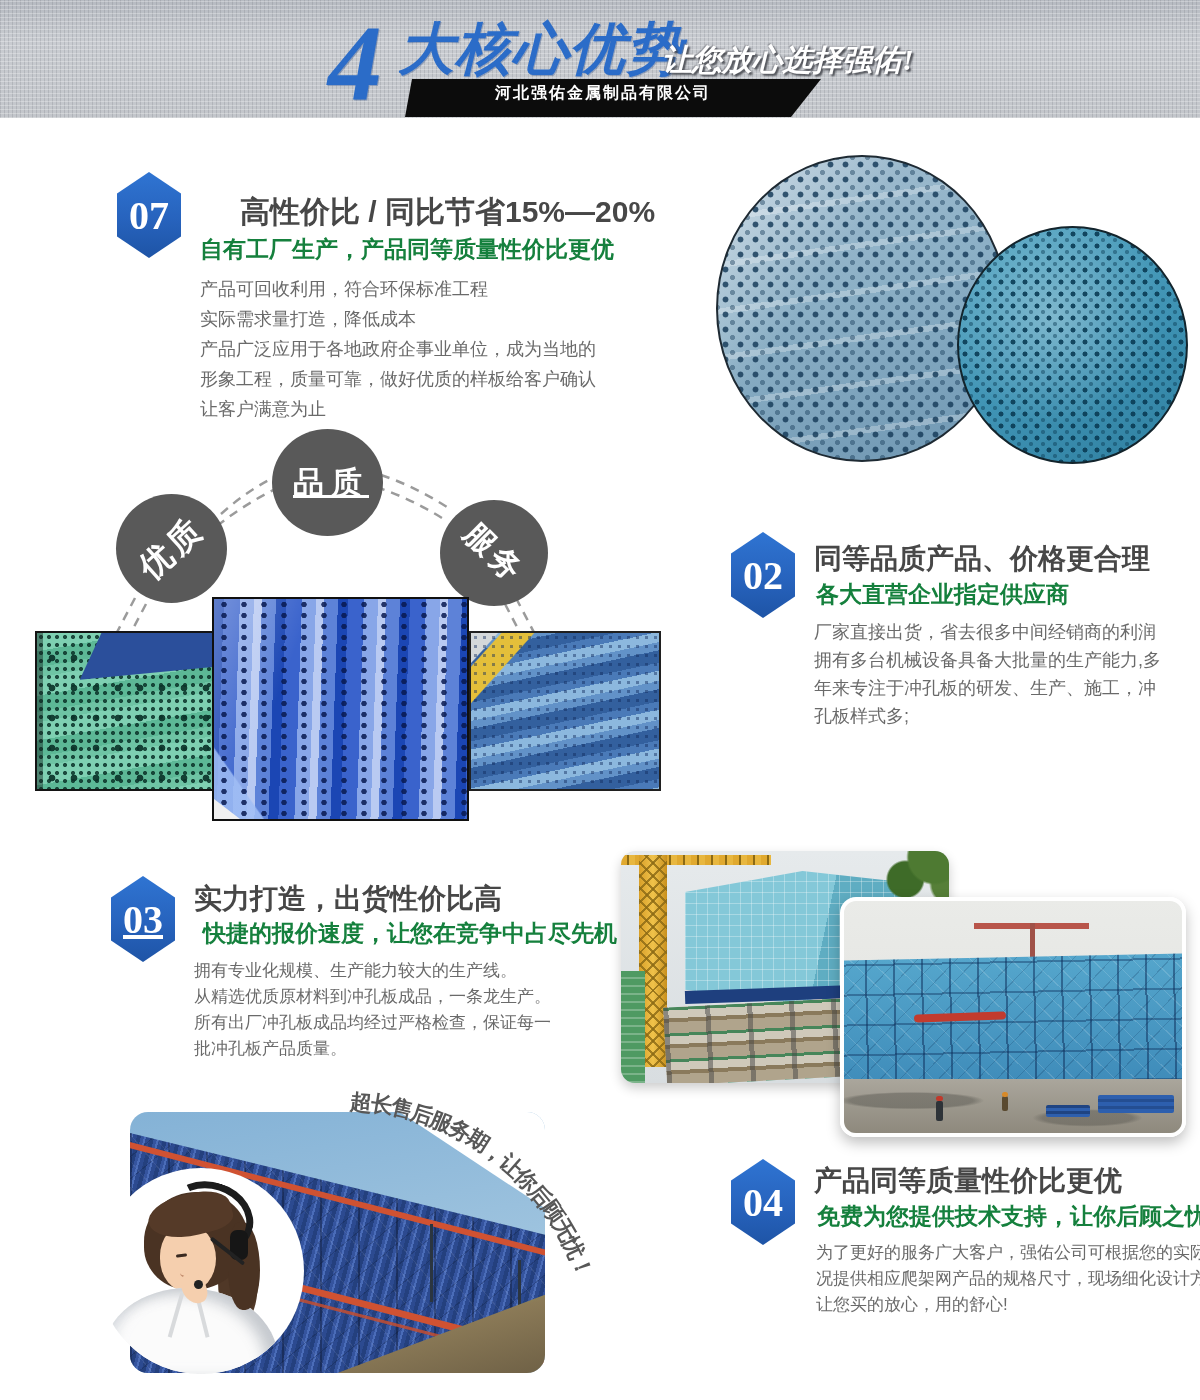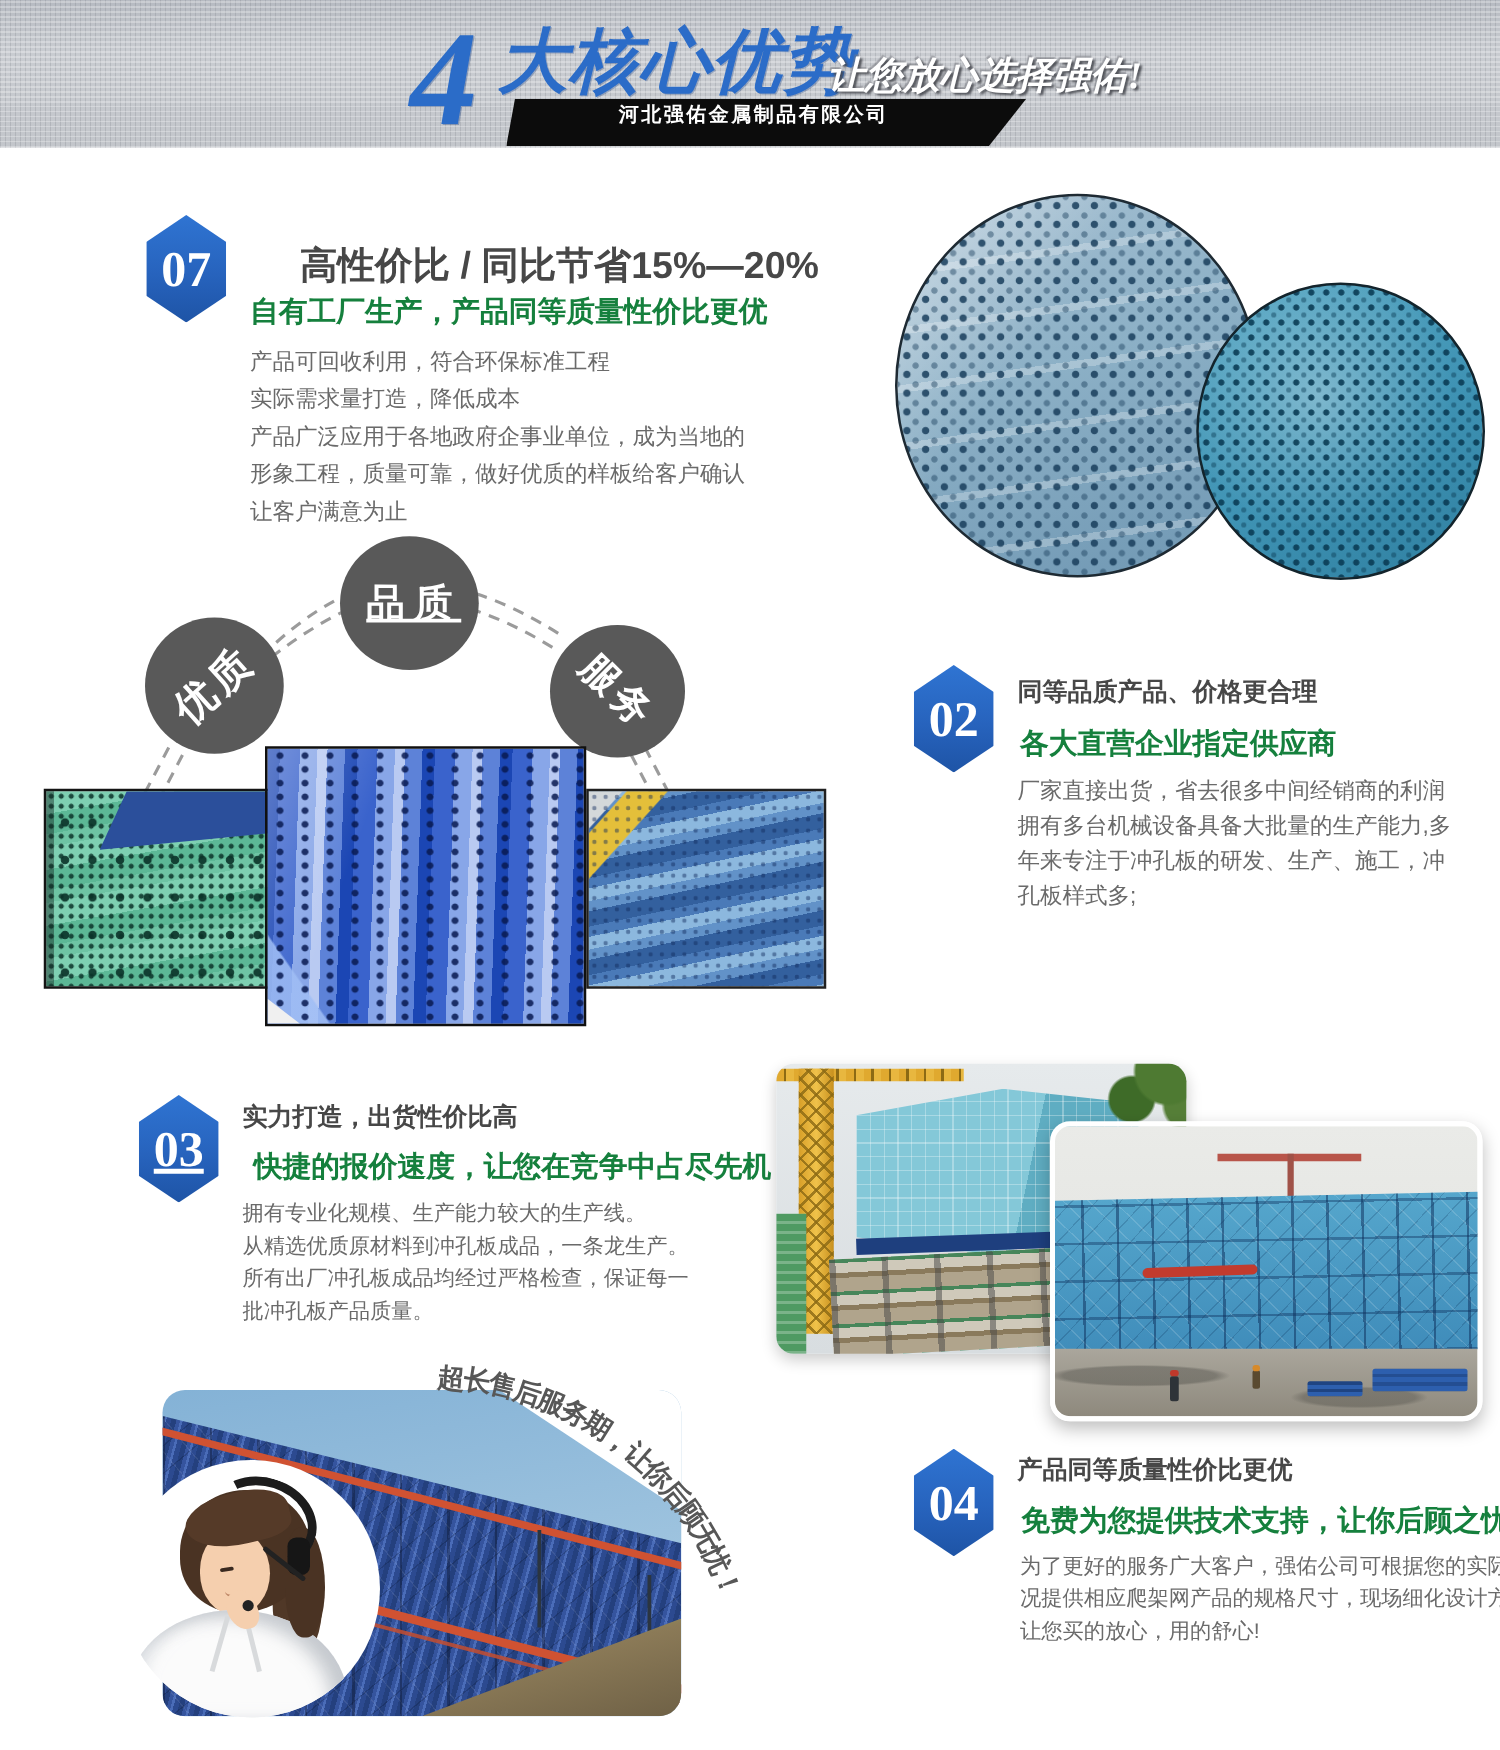--- a/index.html
+++ b/index.html
@@ -24,21 +24,21 @@
     color:#fff;font-size:16px;font-weight:bold;letter-spacing:2px;line-height:27px;
     text-align:center;padding-right:20px;box-sizing:border-box;}
 
   
   .section{width:580px;}
   .hex{width:64px;height:86px;clip-path:polygon(50% 0,100% 25%,100% 75%,50% 100%,0 75%,0 25%);
     background:linear-gradient(180deg,#2f74d2 0%,#2763bd 55%,#1e54a6 100%);
     display:flex;align-items:center;justify-content:center;
     color:#fff;font:bold 40px "Liberation Serif",serif;}
   .sec-title{font-size:30px;font-weight:bold;color:#474747;white-space:nowrap;}
-  .sec-title.small{font-size:20px;text-align:center;}
+  .sec-title.small{font-size:28px;text-align:center;}
   .sec-sub{font-size:23px;font-weight:bold;color:#15803d;white-space:nowrap;
     font-family:"Liberation Serif",serif;}
   .sec-body div{color:#6a6a6a;font-size:18px;line-height:30px;white-space:nowrap;}
   .sec-body.tight div{font-size:17px;line-height:26px;}
   .sec-body.mid div{font-size:18px;line-height:28px;}
 
   
   .ellipseA{left:716px;top:155px;width:292px;height:307px;border-radius:50%;
     border:2px solid #1e2a33;box-sizing:border-box;
     background:

